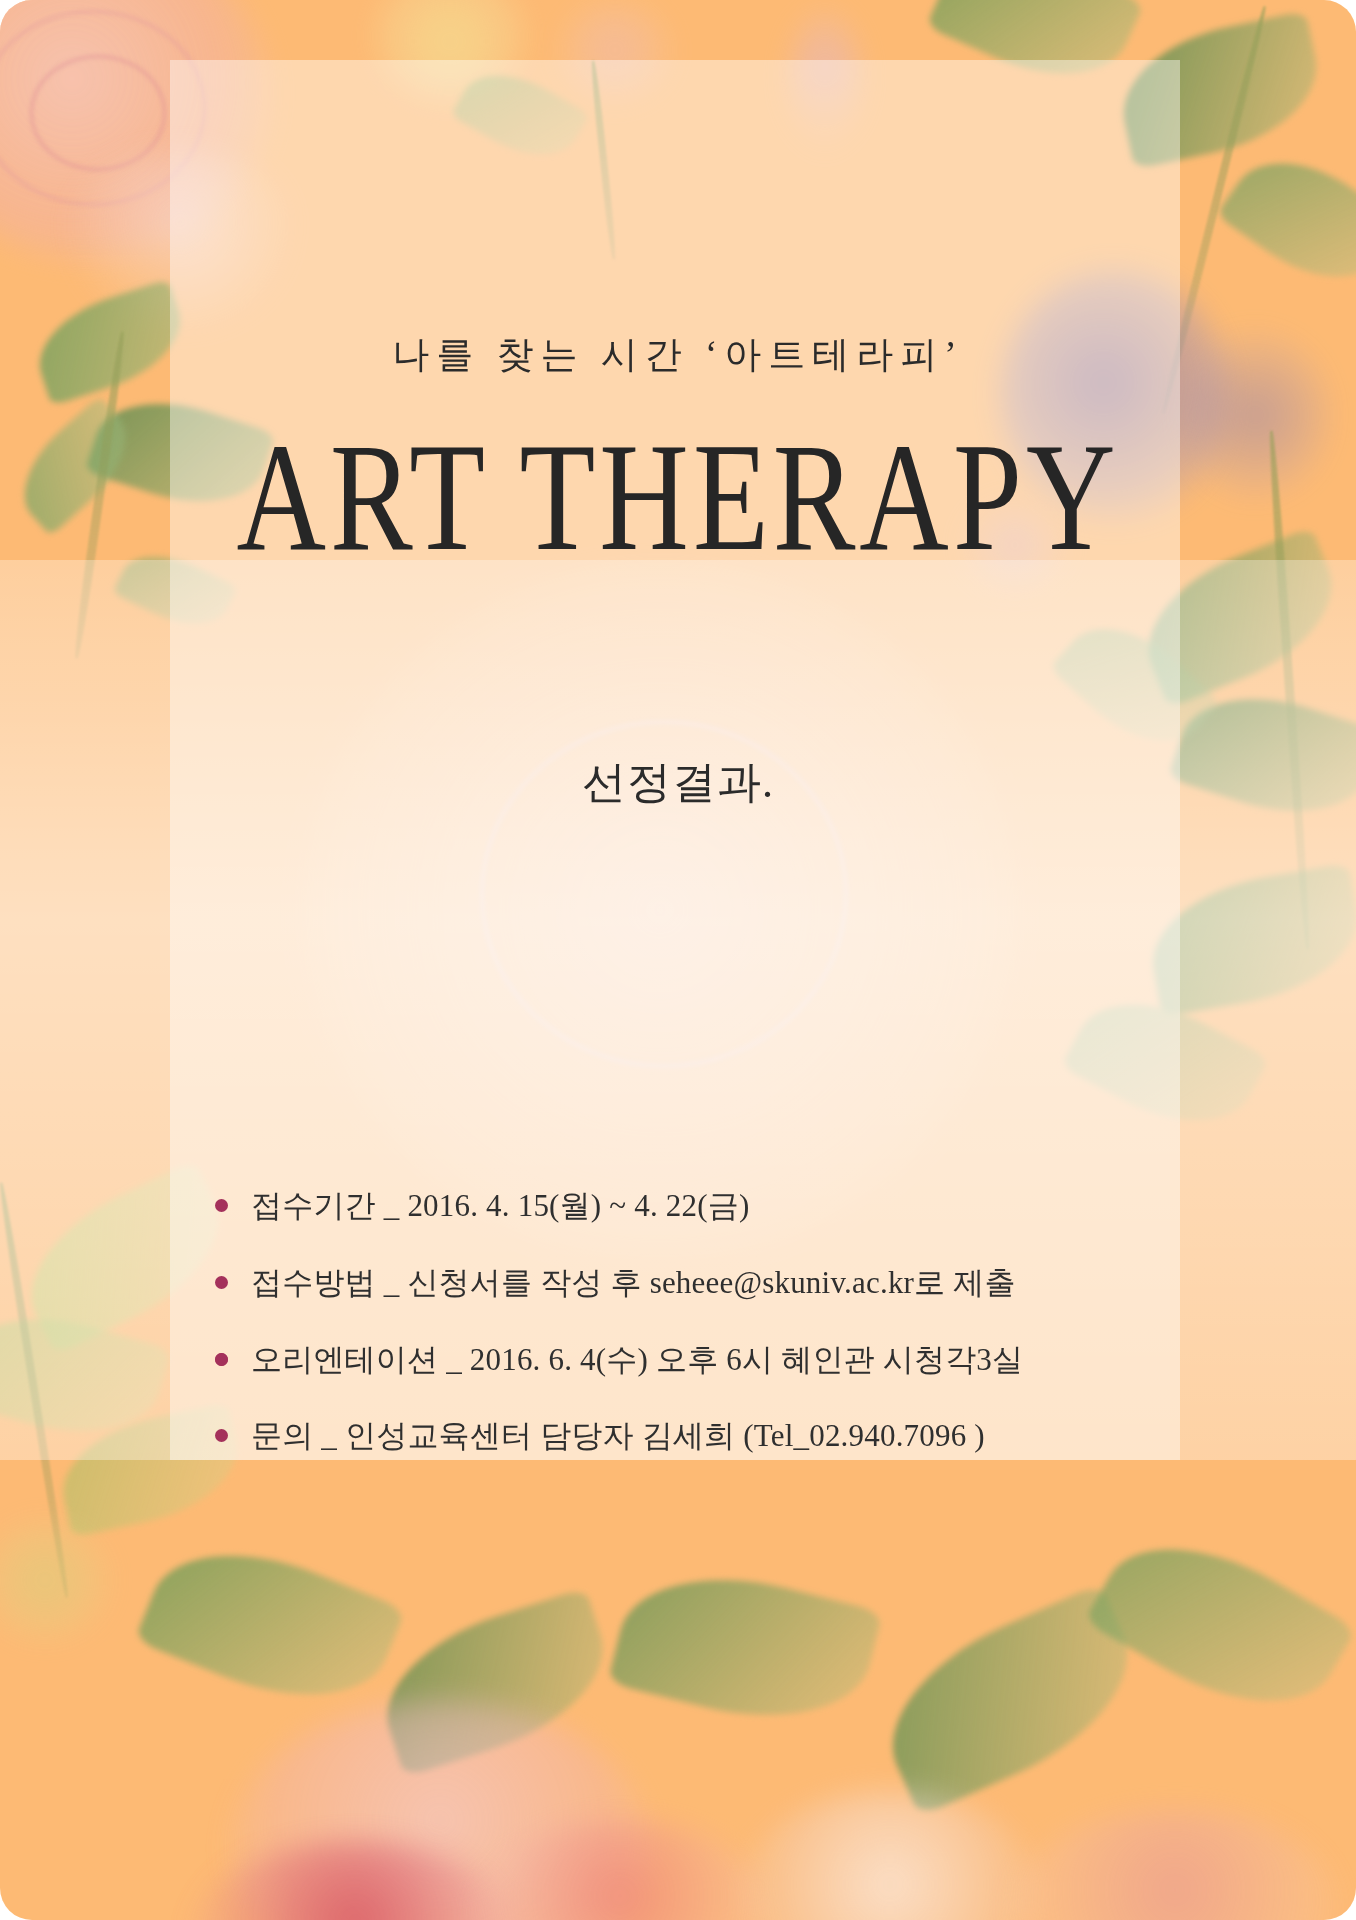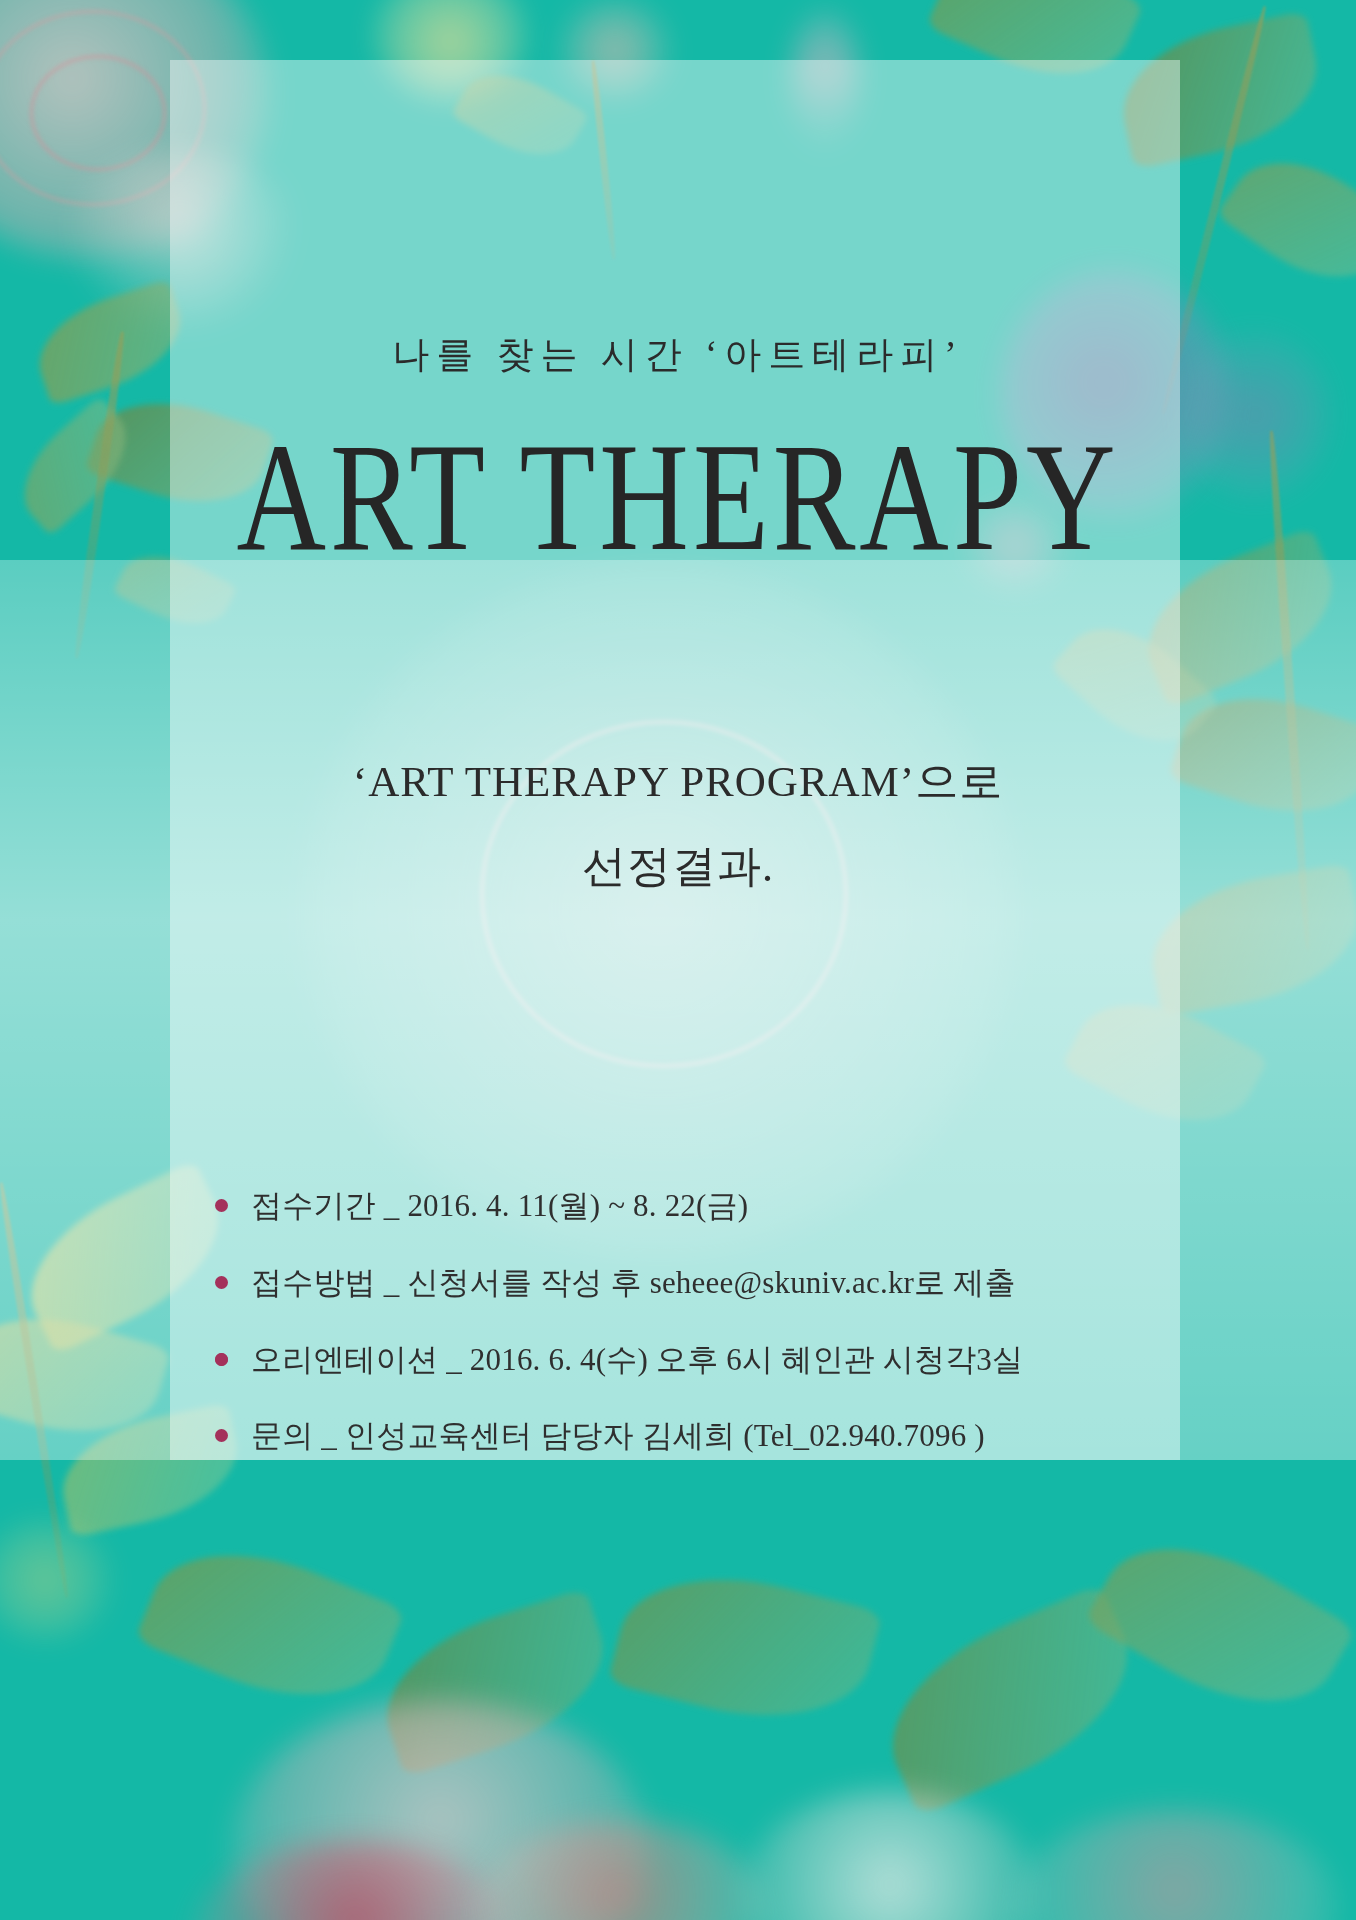--- a/index.html
+++ b/index.html
@@ -5,22 +5,23 @@
   html, body {
     margin: 0;
     padding: 0;
     background: #ffffff;
   }
   .poster {
     position: relative;
     width: 1356px;
     height: 1920px;
     overflow: hidden;
-    background: #14b8a6;
+    background: #fdba74;
     font-family: "Liberation Serif", serif;
+    border-radius: 32px;
   }
 
   
   .bg-layer {
     position: absolute;
     inset: 0;
     overflow: hidden;
   }
   .blob {
     position: absolute;
@@ -200,28 +201,27 @@
     <div class="veil2"></div>
   </div>
 
   <div class="content">
 
     <div class="kicker">나를 찾는 시간 ‘아트테라피’</div>
 
     <div class="bigtitle">ART THERAPY</div>
 
     <div class="invite">
-      <div class="invite-line em">‘ART THERAPY PROGRAM’으로</div>
       <div class="invite-line">선정결과.</div>
     </div>
 
     <div class="details">
       <div class="detail-item">
         <span class="dot"></span>
-        <span>접수기간 _ 2016. 4. 11(월) ~ 8. 22(금)</span>
+        <span>접수기간 _ 2016. 4. 15(월) ~ 4. 22(금)</span>
       </div>
       <div class="detail-item">
         <span class="dot"></span>
         <span>접수방법 _ 신청서를 작성 후 seheee@skuniv.ac.kr로 제출</span>
       </div>
       <div class="detail-item">
         <span class="dot"></span>
       </div>
       <div class="detail-item">
         <span class="dot"></span>

